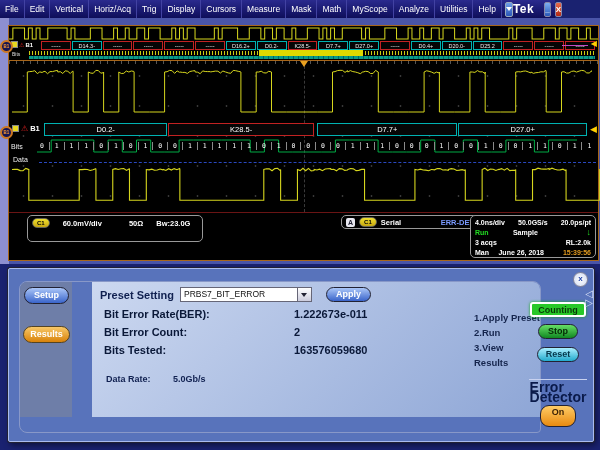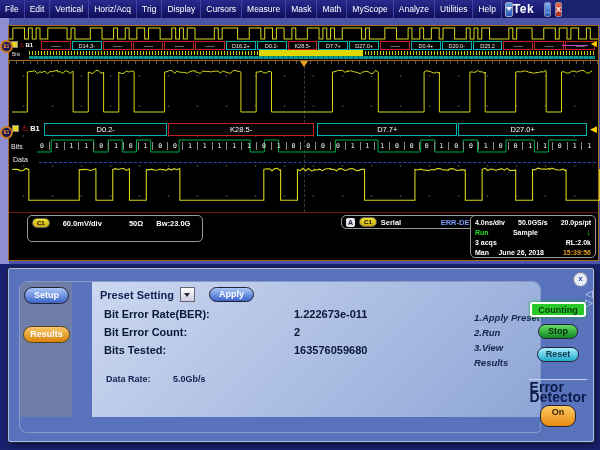--- a/index.html
+++ b/index.html
@@ -124,21 +124,21 @@
   .preset-input{width:110px;height:13px;background:#fff;border:1px solid #667;border-right:none;
     font-size:8.5px;padding:0 3px;line-height:13px;color:#111;}
   .preset-drop{width:15px;height:15px;background:linear-gradient(#fff,#ccd);border:1px solid #667;
     display:flex;align-items:center;justify-content:center;box-sizing:border-box;}
   .preset-drop i{width:0;height:0;border-left:3px solid transparent;border-right:3px solid transparent;border-top:4px solid #223;}
   .apply-btn{margin-left:14px;width:45px;height:15px;line-height:13px;background:linear-gradient(#aac6f8,#3a64ca);}
   .result-line{position:absolute;left:12px;font-size:11px;font-weight:bold;color:#0a1838;white-space:nowrap;}
   .result-line .val{position:absolute;left:190px;font-weight:bold;}
   .rl0{top:26px;} .rl1{top:44px;} .rl2{top:62px;}
   .instructions{position:absolute;left:382px;top:28px;font-size:9.5px;font-weight:bold;color:#15254d;}
-  .instructions span{display:block;line-height:15px;font-style:italic;}
+  .instructions span{display:block;line-height:15px;}
   .data-rate{position:absolute;left:14px;top:92px;font-size:9px;font-weight:bold;color:#102050;}
   .data-rate .val{margin-left:20px;}
   .side-col{position:absolute;right:5px;top:33px;width:60px;display:flex;flex-direction:column;align-items:center;z-index:4;}
   .counting-btn{width:56px;height:15px;line-height:13px;background:#28c828;border:2px solid #fff;
     border-radius:3px;color:#083808;font-size:9px;font-weight:bold;text-align:center;box-sizing:border-box;
     box-shadow:0 0 3px #1a1;}
   .stop-btn{margin-top:7px;width:40px;height:15px;line-height:13px;background:linear-gradient(#66dd66,#118822);color:#042a04;}
   .reset-btn{margin-top:8px;width:42px;height:15px;line-height:13px;background:linear-gradient(#aaeeff,#22aacc);color:#04364a;}
   .side-div{margin-top:17px;width:58px;border-top:1px solid #c8d2f0;}
   .ed-label{margin-top:2px;font-size:14px;font-weight:bold;color:#0a1a4a;text-align:left;line-height:10px;}
@@ -337,20 +337,21 @@
 
   <div class="dlg-win">
     <div class="dlg-body">
       <div class="tabs-col">
         <div class="btn-oval tab-setup">Setup</div>
         <div class="btn-oval tab-results">Results</div>
       </div>
       <div class="content">
         <div class="preset-row">
           <span class="preset-label">Preset Setting</span>
+          <span class="preset-input">PRBS7_BIT_ERROR</span>
           <span class="preset-drop">
               <i></i>
             </span>
           <span class="btn-oval apply-btn">Apply</span>
         </div>
         <div class="result-line rl0">
           <span>Bit Error Rate(BER):</span>
           <span class="val">1.222673e-011</span>
         </div>
         <div class="result-line rl1">

